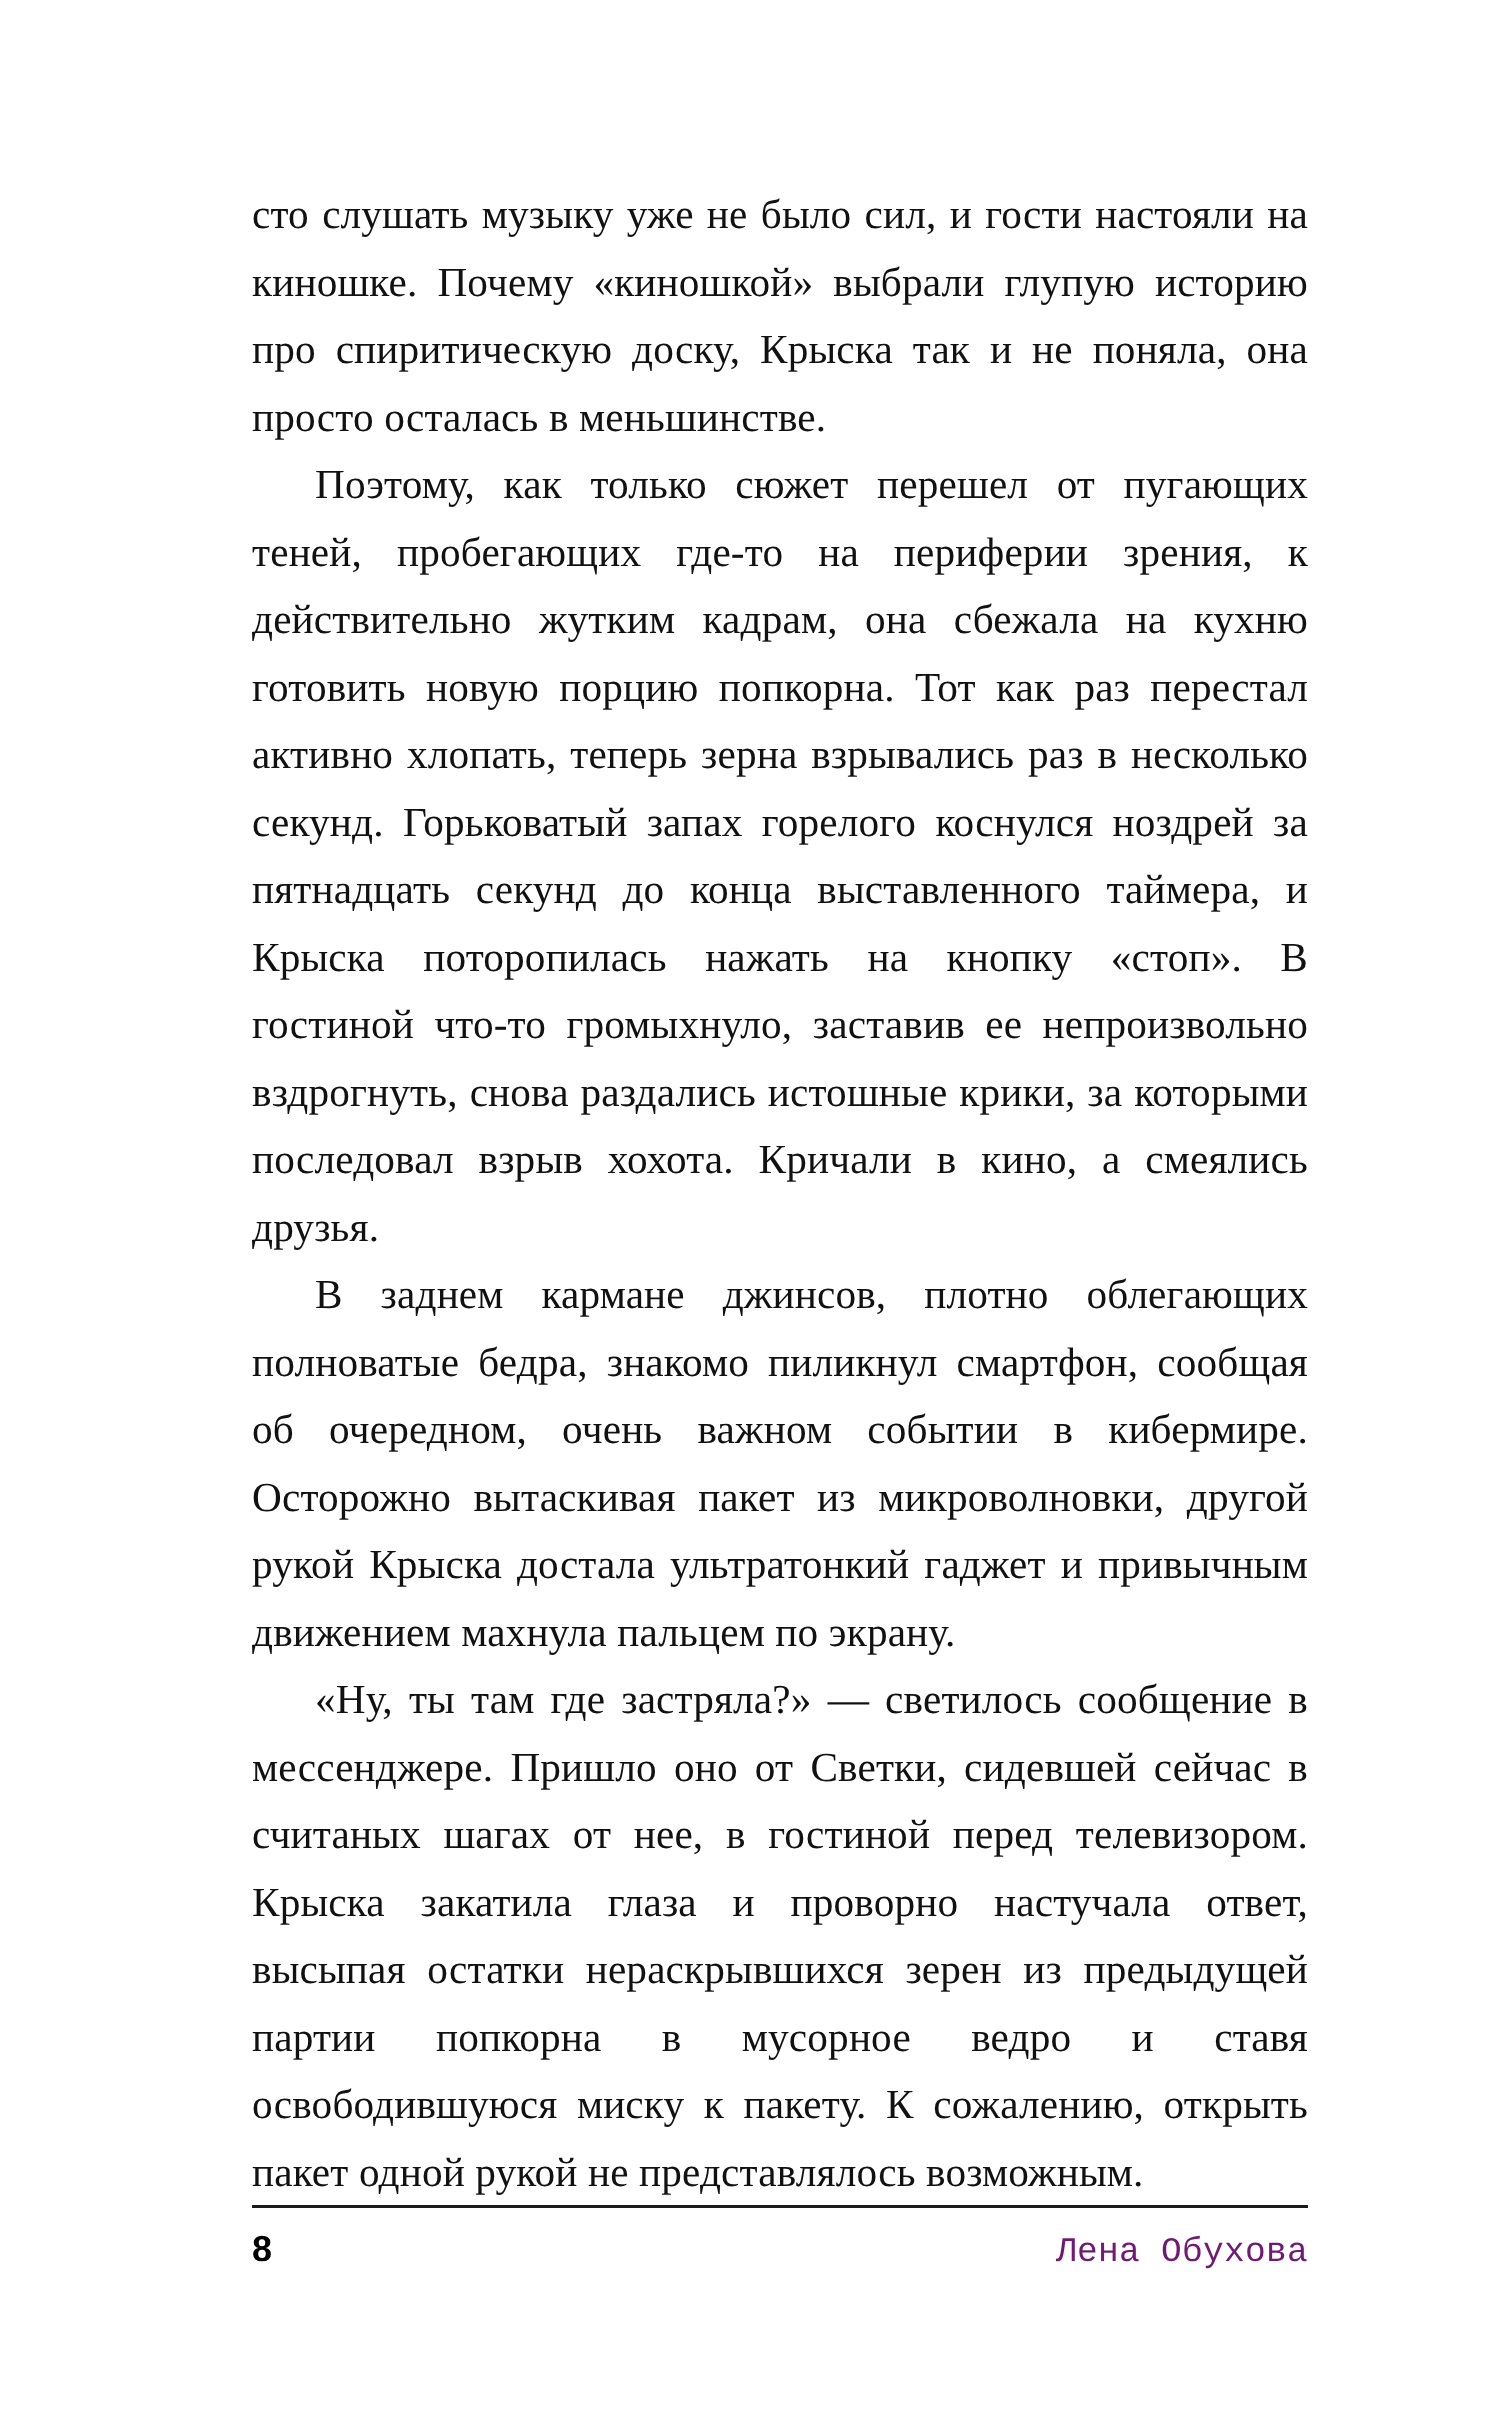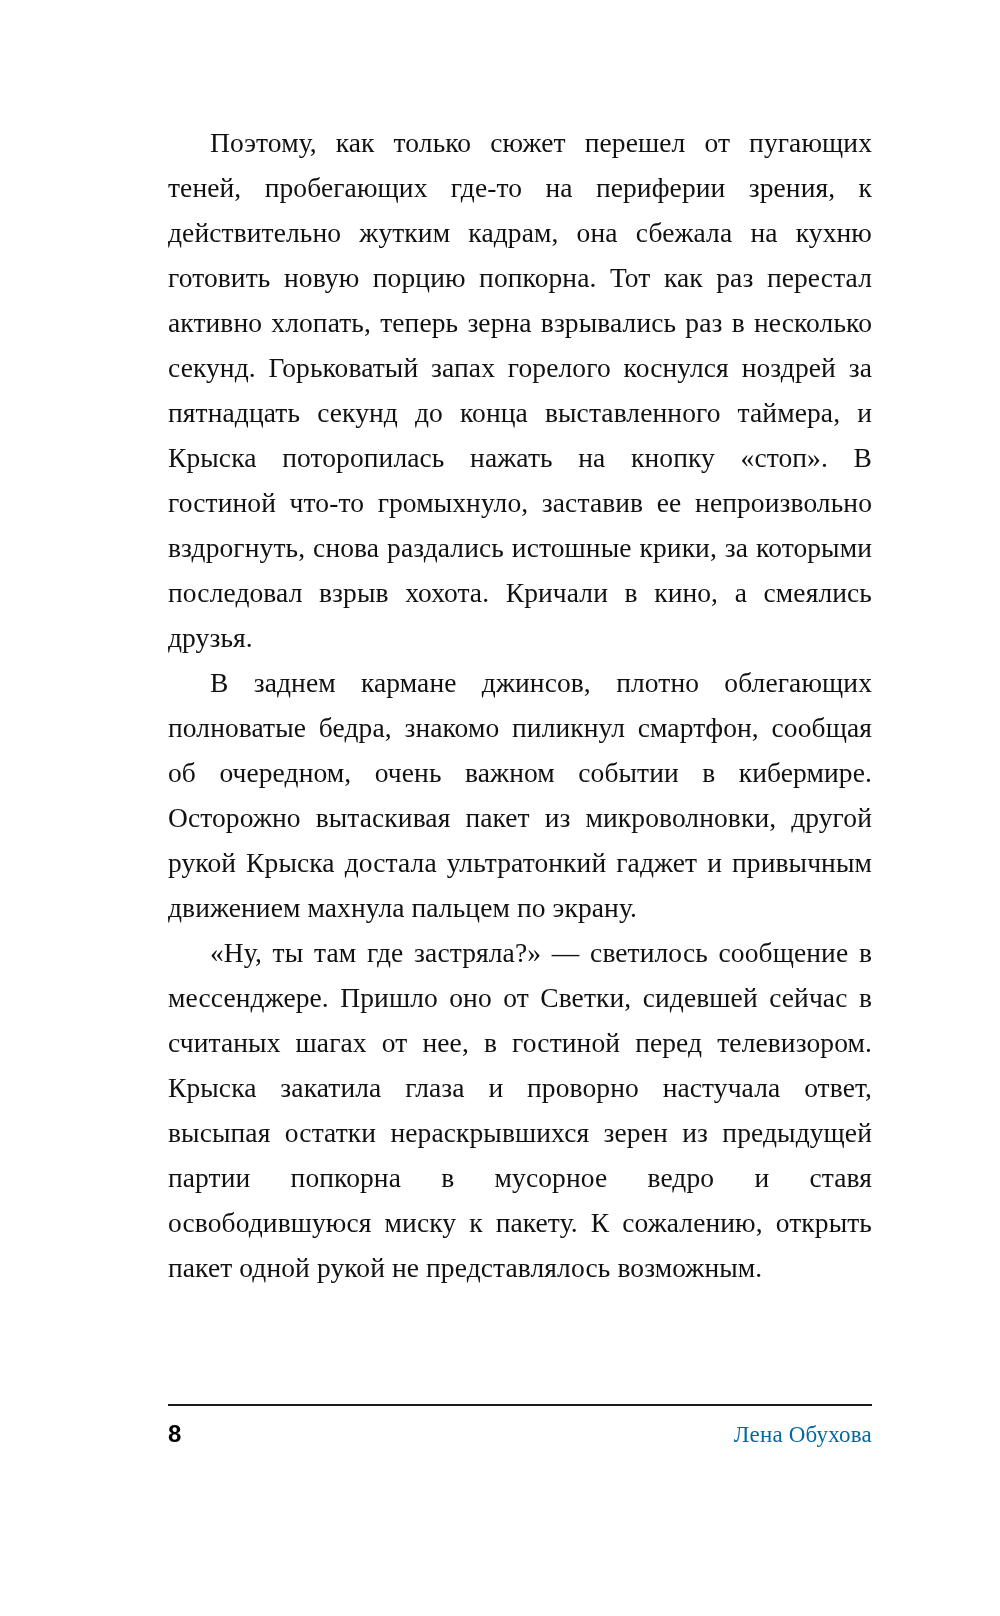--- a/index.html
+++ b/index.html
@@ -59,32 +59,33 @@
     justify-content: space-between;
     font-family: "Liberation Sans", sans-serif;
   }
   .page-number {
     font-family: "Liberation Sans", sans-serif;
     font-weight: bold;
     font-size: 24px;
     color: #000000;
   }
   .running-head {
-    font-family: Liberation Serif, serif;
+    font-family: Liberation Mono, monospace;
     font-size: 23px;
-    color: #0369a1;
+    color: #701a75;
     letter-spacing: 0.2px;
   }
 </style>
 </head>
 <body>
 
 <div class="page">
 
   <div class="body-text">
+    <p class="">сто слушать музыку уже не было сил, и гости настояли на киношке. Почему «киношкой» выбрали глупую историю про спиритическую доску, Крыска так и не поняла, она просто осталась в меньшинстве.</p>
     <p class="indent">Поэтому, как только сюжет перешел от пугающих теней, пробегающих где-то на периферии зрения, к действительно жутким кадрам, она сбежала на кухню готовить новую порцию попкорна. Тот как раз перестал активно хлопать, теперь зерна взрывались раз в несколько секунд. Горьковатый запах горелого коснулся ноздрей за пятнадцать секунд до конца выставленного таймера, и Крыска поторопилась нажать на кнопку «стоп». В гостиной что-то громыхнуло, заставив ее непроизвольно вздрогнуть, снова раздались истошные крики, за которыми последовал взрыв хохота. Кричали в кино, а смеялись друзья.</p>
     <p class="indent">В заднем кармане джинсов, плотно облегающих полноватые бедра, знакомо пиликнул смартфон, сообщая об очередном, очень важном событии в кибермире. Осторожно вытаскивая пакет из микроволновки, другой рукой Крыска достала ультратонкий гаджет и привычным движением махнула пальцем по экрану.</p>
     <p class="indent">«Ну, ты там где застряла?» — светилось сообщение в мессенджере. Пришло оно от Светки, сидевшей сейчас в считаных шагах от нее, в гостиной перед телевизором. Крыска закатила глаза и проворно настучала ответ, высыпая остатки нераскрывшихся зерен из предыдущей партии попкорна в мусорное ведро и ставя освободившуюся миску к пакету. К сожалению, открыть пакет одной рукой не представлялось возможным.</p>
   </div>
 
   <div class="spacer"></div>
 
   <div class="footer">
     <hr class="footer-rule">
     <div class="footer-row">

